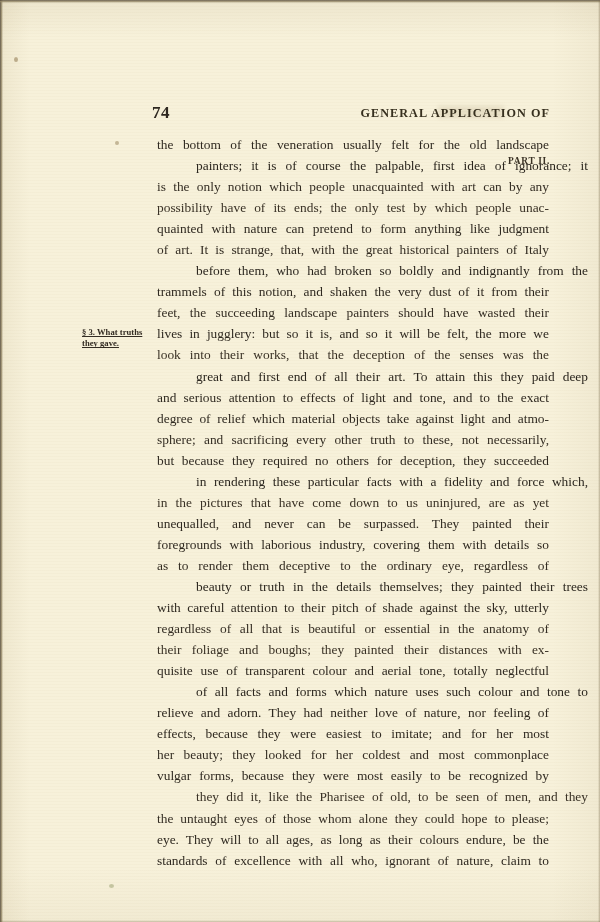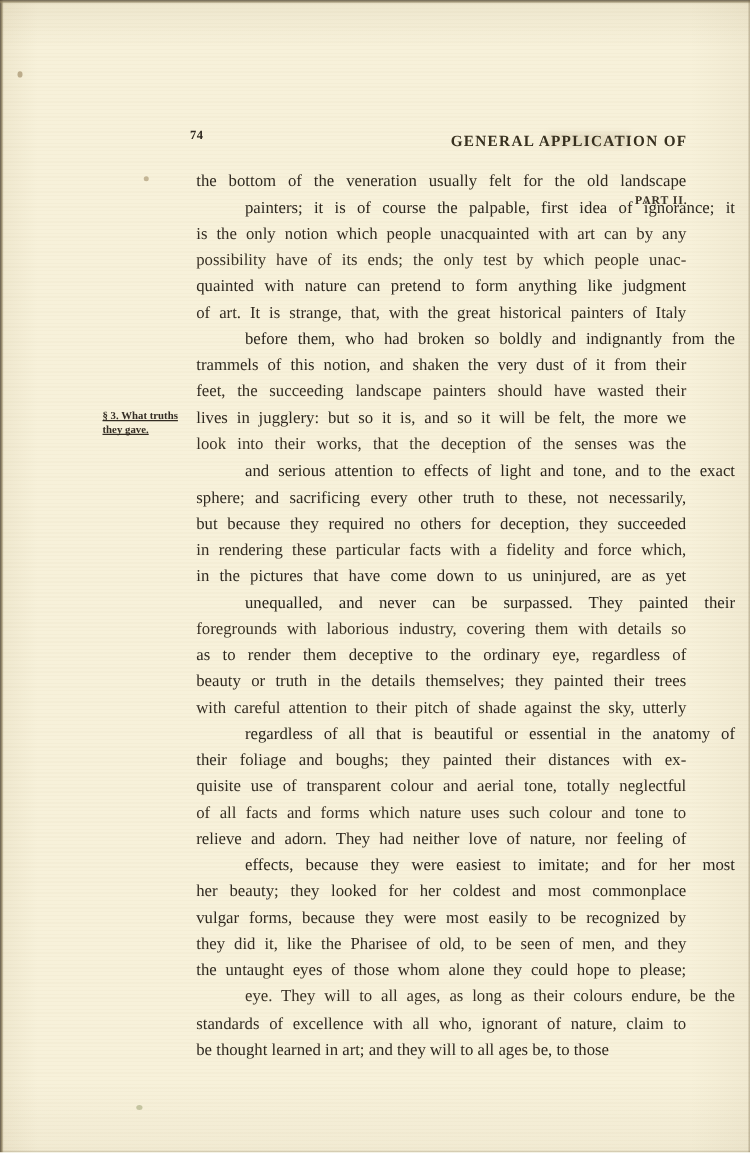--- a/index.html
+++ b/index.html
@@ -52,21 +52,21 @@
   
   #runhead {
     position: absolute;
     left: 152px;
     top: 103px;
     width: 398px;
     height: 20px;
   }
   #runhead .folio {
     position: absolute; left: 0; top: 0;
-    font-size: 10px;
+    font-size: 17px;
     font-weight: 700;
     letter-spacing: .4px;
     color: #2e2820;
   }
   #runhead .center-title {
     position: absolute;
     left: 0; right: 0; top: 3px;
     text-align: right;
     font-size: 12.2px;
     letter-spacing: 1.05px;
@@ -170,21 +170,23 @@
       <span class="ln"><i>painters; it is of course the palpable, first idea of ignorance; it</i></span>
       <span class="ln"><i>is the only notion which people unacquainted with art can by any</i></span>
       <span class="ln"><i>possibility have of its ends; the only test by which people unac-</i></span>
       <span class="ln"><i>quainted with nature can pretend to form anything like judgment</i></span>
       <span class="ln"><i>of art.    It is strange, that, with the great historical painters of Italy</i></span>
       <span class="ln"><i>before them, who had broken so boldly and indignantly from the</i></span>
       <span class="ln"><i>trammels of this notion, and shaken the very dust of it from their</i></span>
       <span class="ln"><i>feet, the succeeding landscape painters should have wasted their</i></span>
       <span class="ln"><i>lives in jugglery: but so it is, and so it will be felt, the more we</i></span>
       <span class="ln"><i>look into their works, that the deception of the senses was the</i></span>
+      <span class="ln"><i>great and first end of all their art.    To attain this they paid deep</i></span>
       <span class="ln"><i>and serious attention to effects of light and tone, and to the exact</i></span>
+      <span class="ln"><i>degree of relief which material objects take against light and atmo-</i></span>
       <span class="ln"><i>sphere; and sacrificing every other truth to these, not necessarily,</i></span>
       <span class="ln"><i>but because they required no others for deception, they succeeded</i></span>
       <span class="ln"><i>in rendering these particular facts with a fidelity and force which,</i></span>
       <span class="ln"><i>in the pictures that have come down to us uninjured, are as yet</i></span>
       <span class="ln"><i>unequalled, and never can be surpassed.    They painted their</i></span>
       <span class="ln"><i>foregrounds with laborious industry, covering them with details so</i></span>
       <span class="ln"><i>as to render them deceptive to the ordinary eye, regardless of</i></span>
       <span class="ln"><i>beauty or truth in the details themselves; they painted their trees</i></span>
       <span class="ln"><i>with careful attention to their pitch of shade against the sky, utterly</i></span>
       <span class="ln"><i>regardless of all that is beautiful or essential in the anatomy of</i></span>
@@ -192,16 +194,15 @@
       <span class="ln"><i>quisite use of transparent colour and aerial tone, totally neglectful</i></span>
       <span class="ln"><i>of all facts and forms which nature uses such colour and tone to</i></span>
       <span class="ln"><i>relieve and adorn.    They had neither love of nature, nor feeling of</i></span>
       <span class="ln"><i>effects, because they were easiest to imitate; and for her most</i></span>
       <span class="ln"><i>her beauty; they looked for her coldest and most commonplace</i></span>
       <span class="ln"><i>vulgar forms, because they were most easily to be recognized by</i></span>
       <span class="ln"><i>they did it, like the Pharisee of old, to be seen of men, and they</i></span>
       <span class="ln"><i>the untaught eyes of those whom alone they could hope to please;</i></span>
       <span class="ln"><i>eye.    They will to all ages, as long as their colours endure, be the</i></span>
       <span class="ln"><i>standards of excellence with all who, ignorant of nature, claim to</i></span>
-      <span class="ln last"><i>be thought learned in art; and they will to all ages be, to those</i></span>
     </div>
 
 </div>
 
 </body></html>

